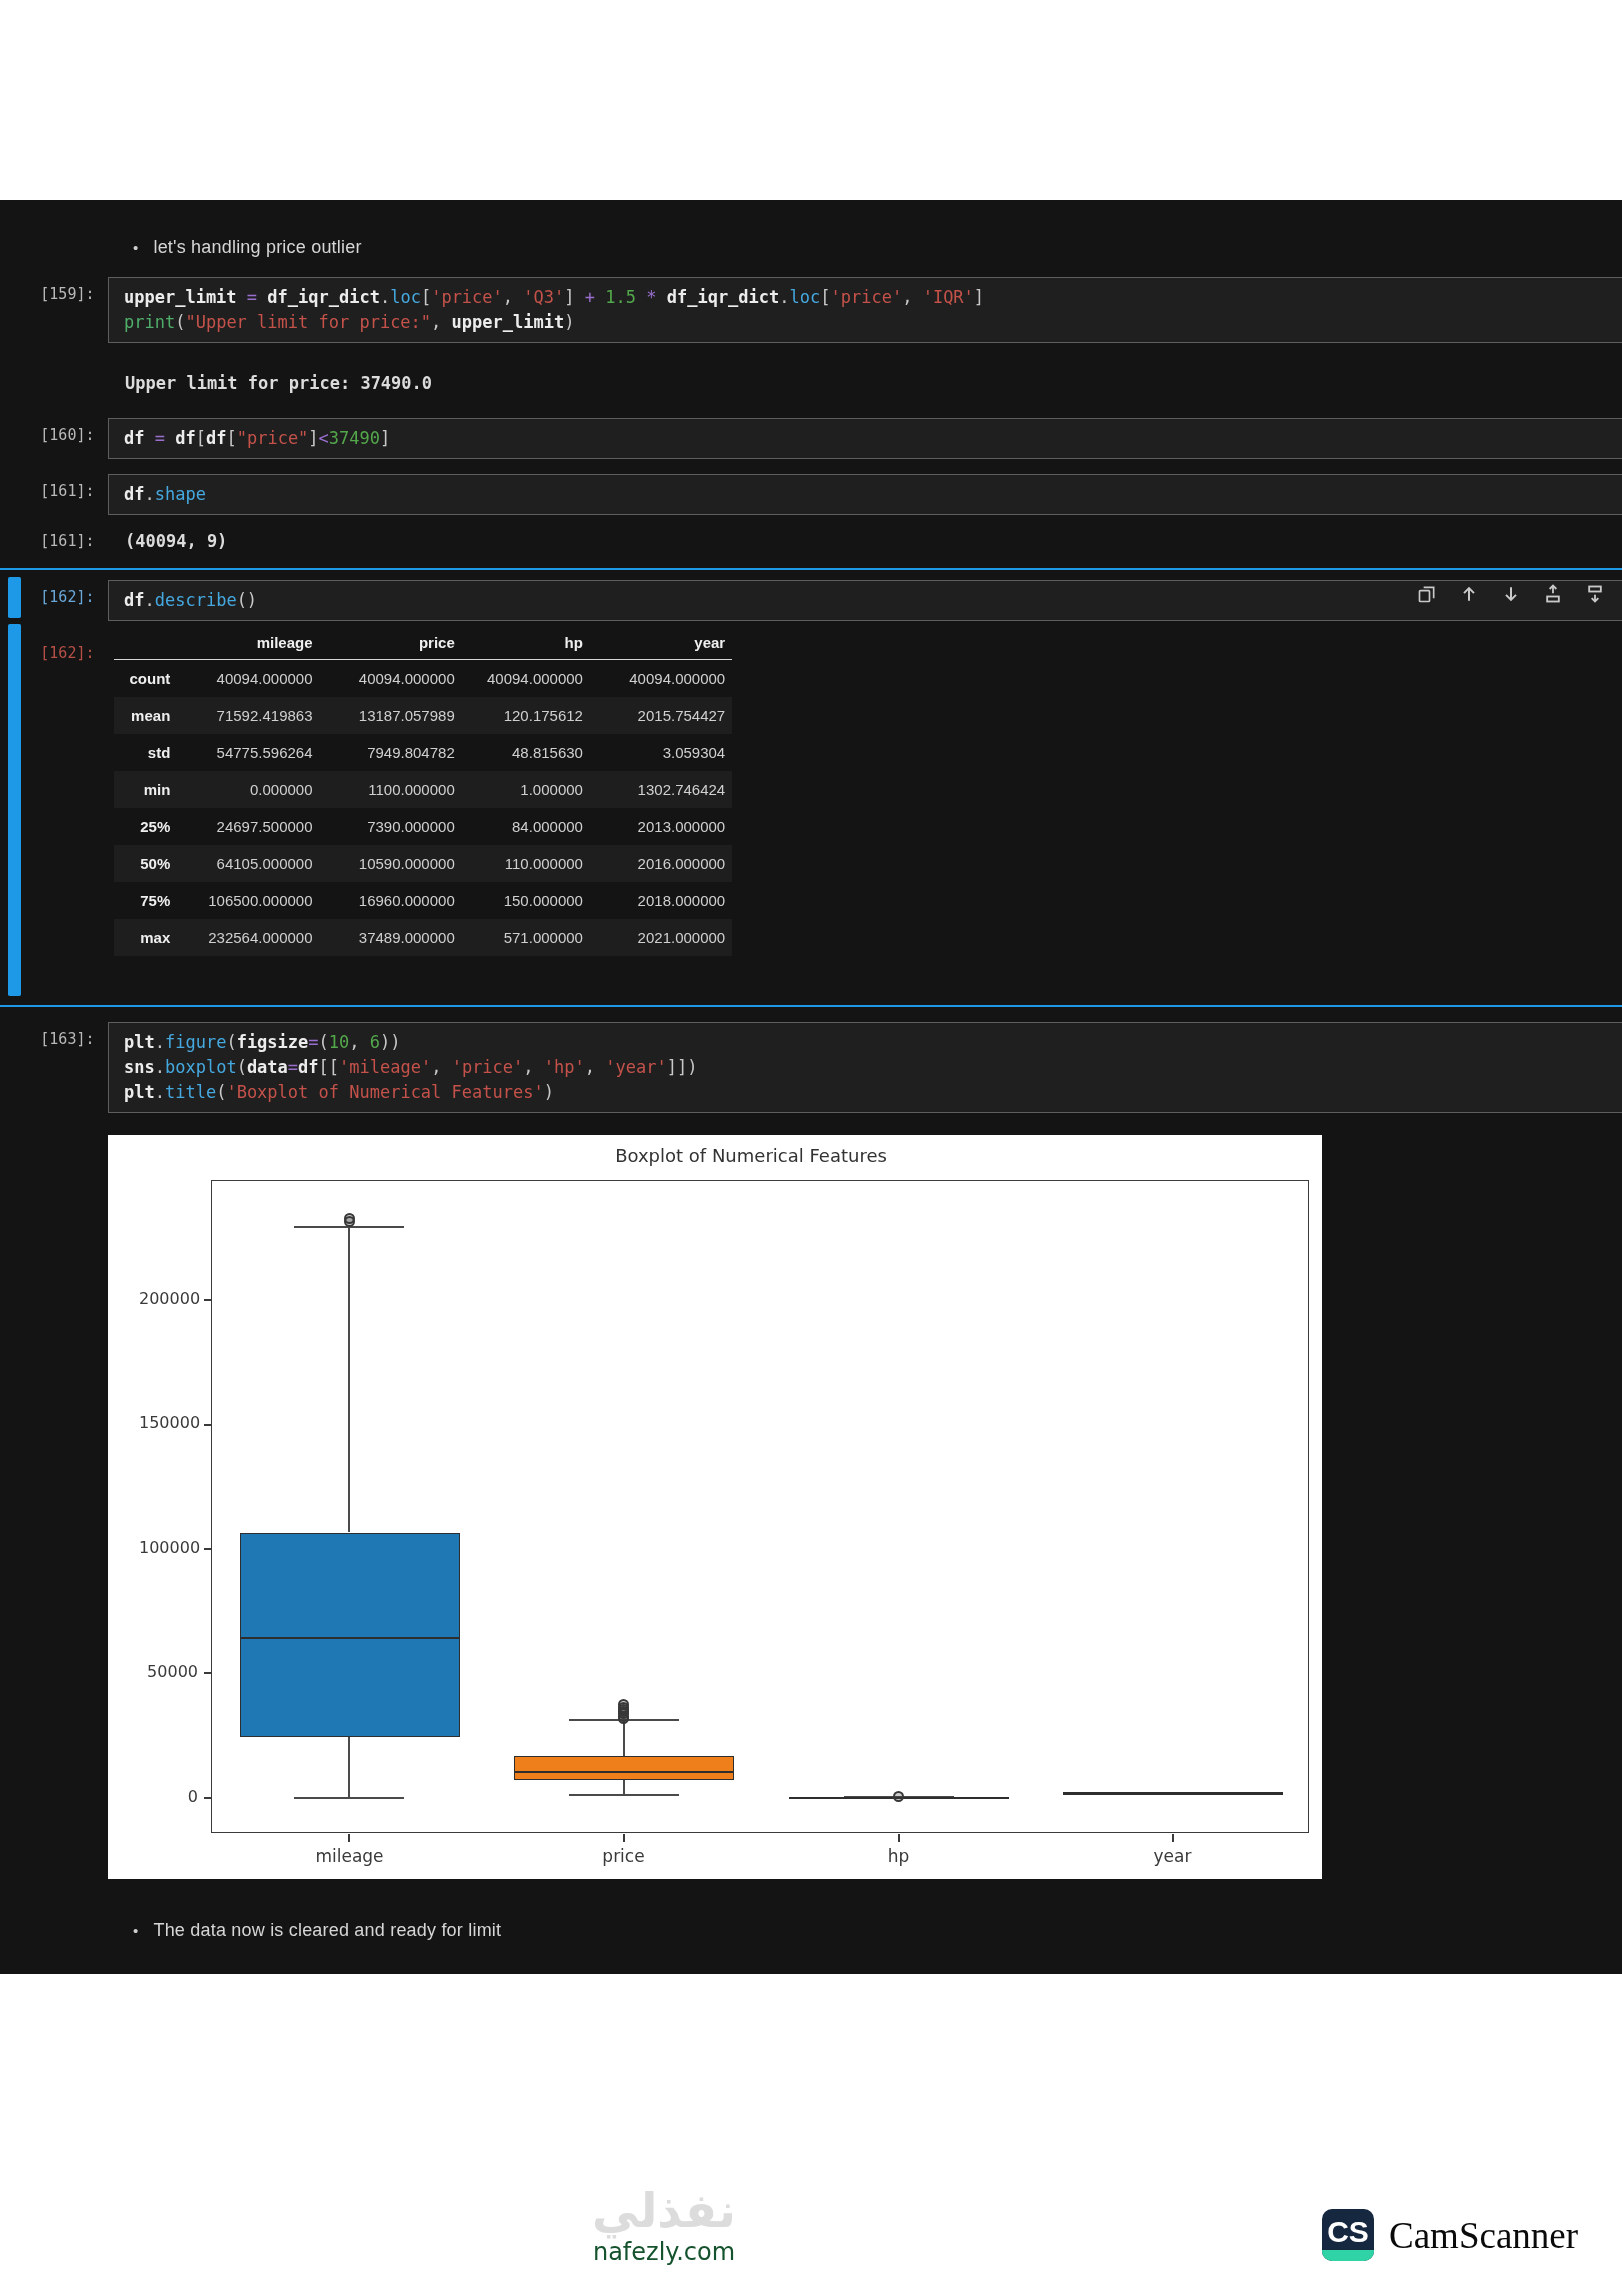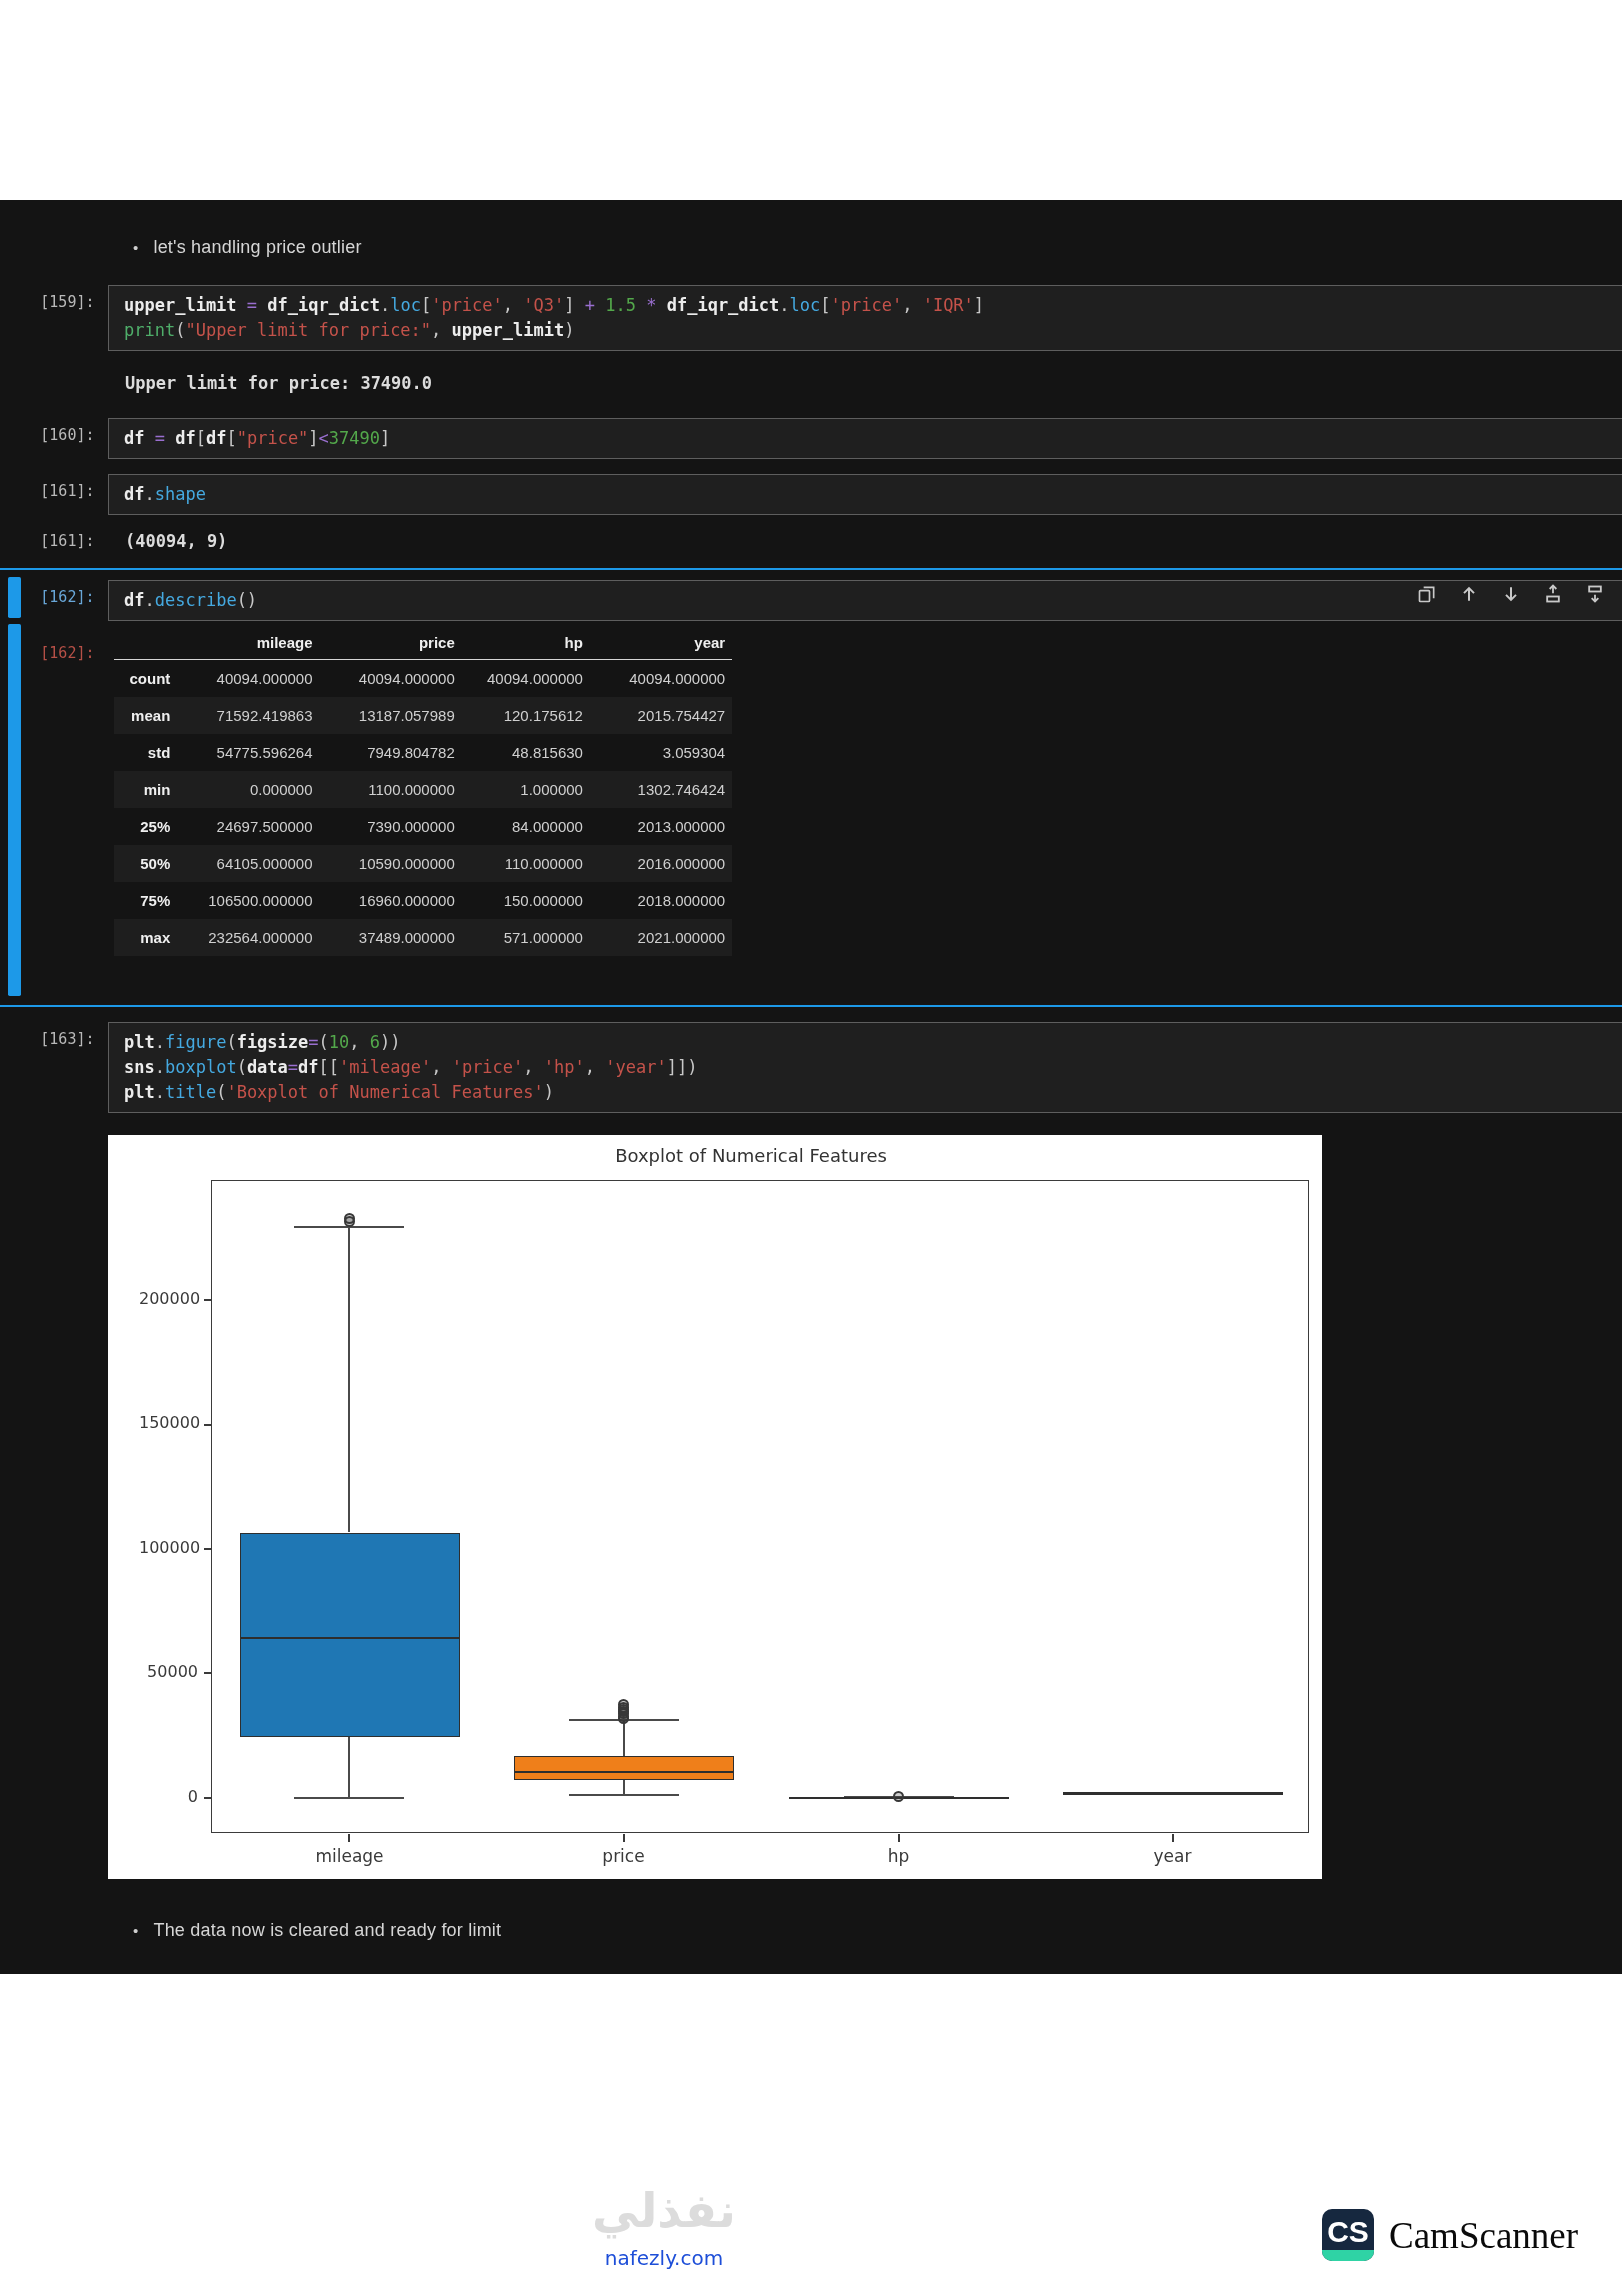--- a/index.html
+++ b/index.html
@@ -67,41 +67,41 @@
   .whisk { position:absolute; width:1.7px; background:#4a4a4a; }
   .cap   { position:absolute; height:1.7px; background:#4a4a4a; }
   .bxbox { position:absolute; border:1.7px solid #2e2e2e; }
   .bxmed { position:absolute; height:1.7px; background:#2e2e2e; }
   .flier { position:absolute; width:11px; height:11px; border:2.5px solid #383838;
            border-radius:50%; background:rgba(60,60,60,.25); }
 
   
   .wm { position:absolute; left:12px; top:2185px; width:1304px; text-align:center; color:#dcdcdc; }
   .wm .ar { font-family:"DejaVu Sans", sans-serif; font-weight:bold; font-size:47px; line-height:1.1; }
-  .wm .site { font-family:"DejaVu Sans", sans-serif; font-size:20px; color:#1d4ed8; margin-top:9px; }
+  .wm .site { font-family:"DejaVu Sans", sans-serif; font-size:24px; color:#14532d; margin-top:1px; }
   .cs { position:absolute; left:1322px; top:2209px; display:flex; align-items:center; gap:15px; }
   .cs-badge { position:relative; width:52px; height:52px; background:#16283f; border-radius:10px;
               overflow:hidden; }
   .cs-badge span { position:absolute; left:0; top:1.7px; width:100%; text-align:center;
                    color:#ffffff; font-weight:bold; font-size:30px; line-height:41px; }
   .cs-strip { position:absolute; left:0; bottom:0; width:100%; height:11px; background:#2fd3a5; }
   .cs-label { font-family:"Liberation Serif", serif; font-size:37px; color:#0a0a0a; }
 </style>
 </head>
 <body>
 
 <div class="canvas">
   <div class="nb">
 
     <div class="md-note" style="left:133px; top:37px;">
       <span class="dot">•</span>
       <span>let's handling price outlier</span>
     </div>
 
-    <div class="cellrow" style="top:85px;">
+    <div class="cellrow" style="top:77px;">
       <div class="prompt">[159]:</div>
       <div class="codebox">
           <div class="cl"><span class="tk-v">upper_limit</span><span class="tk-p"> </span><span class="tk-o">=</span><span class="tk-p"> </span><span class="tk-v">df_iqr_dict</span><span class="tk-p">.</span><span class="tk-m">loc</span><span class="tk-p">[</span><span class="tk-s">'price'</span><span class="tk-p">, </span><span class="tk-s">'Q3'</span><span class="tk-p">] </span><span class="tk-o">+</span><span class="tk-p"> </span><span class="tk-n">1.5</span><span class="tk-p"> </span><span class="tk-o">*</span><span class="tk-p"> </span><span class="tk-v">df_iqr_dict</span><span class="tk-p">.</span><span class="tk-m">loc</span><span class="tk-p">[</span><span class="tk-s">'price'</span><span class="tk-p">, </span><span class="tk-s">'IQR'</span><span class="tk-p">]</span></div>
           <div class="cl"><span class="tk-f">print</span><span class="tk-p">(</span><span class="tk-s">"Upper limit for price:"</span><span class="tk-p">, </span><span class="tk-v">upper_limit</span><span class="tk-p">)</span></div>
         </div>
     </div>
 
     <div class="cellrow" style="top:166px;">
       <div class="prompt"></div>
       <div class="outtext">Upper limit for price: 37490.0</div>

